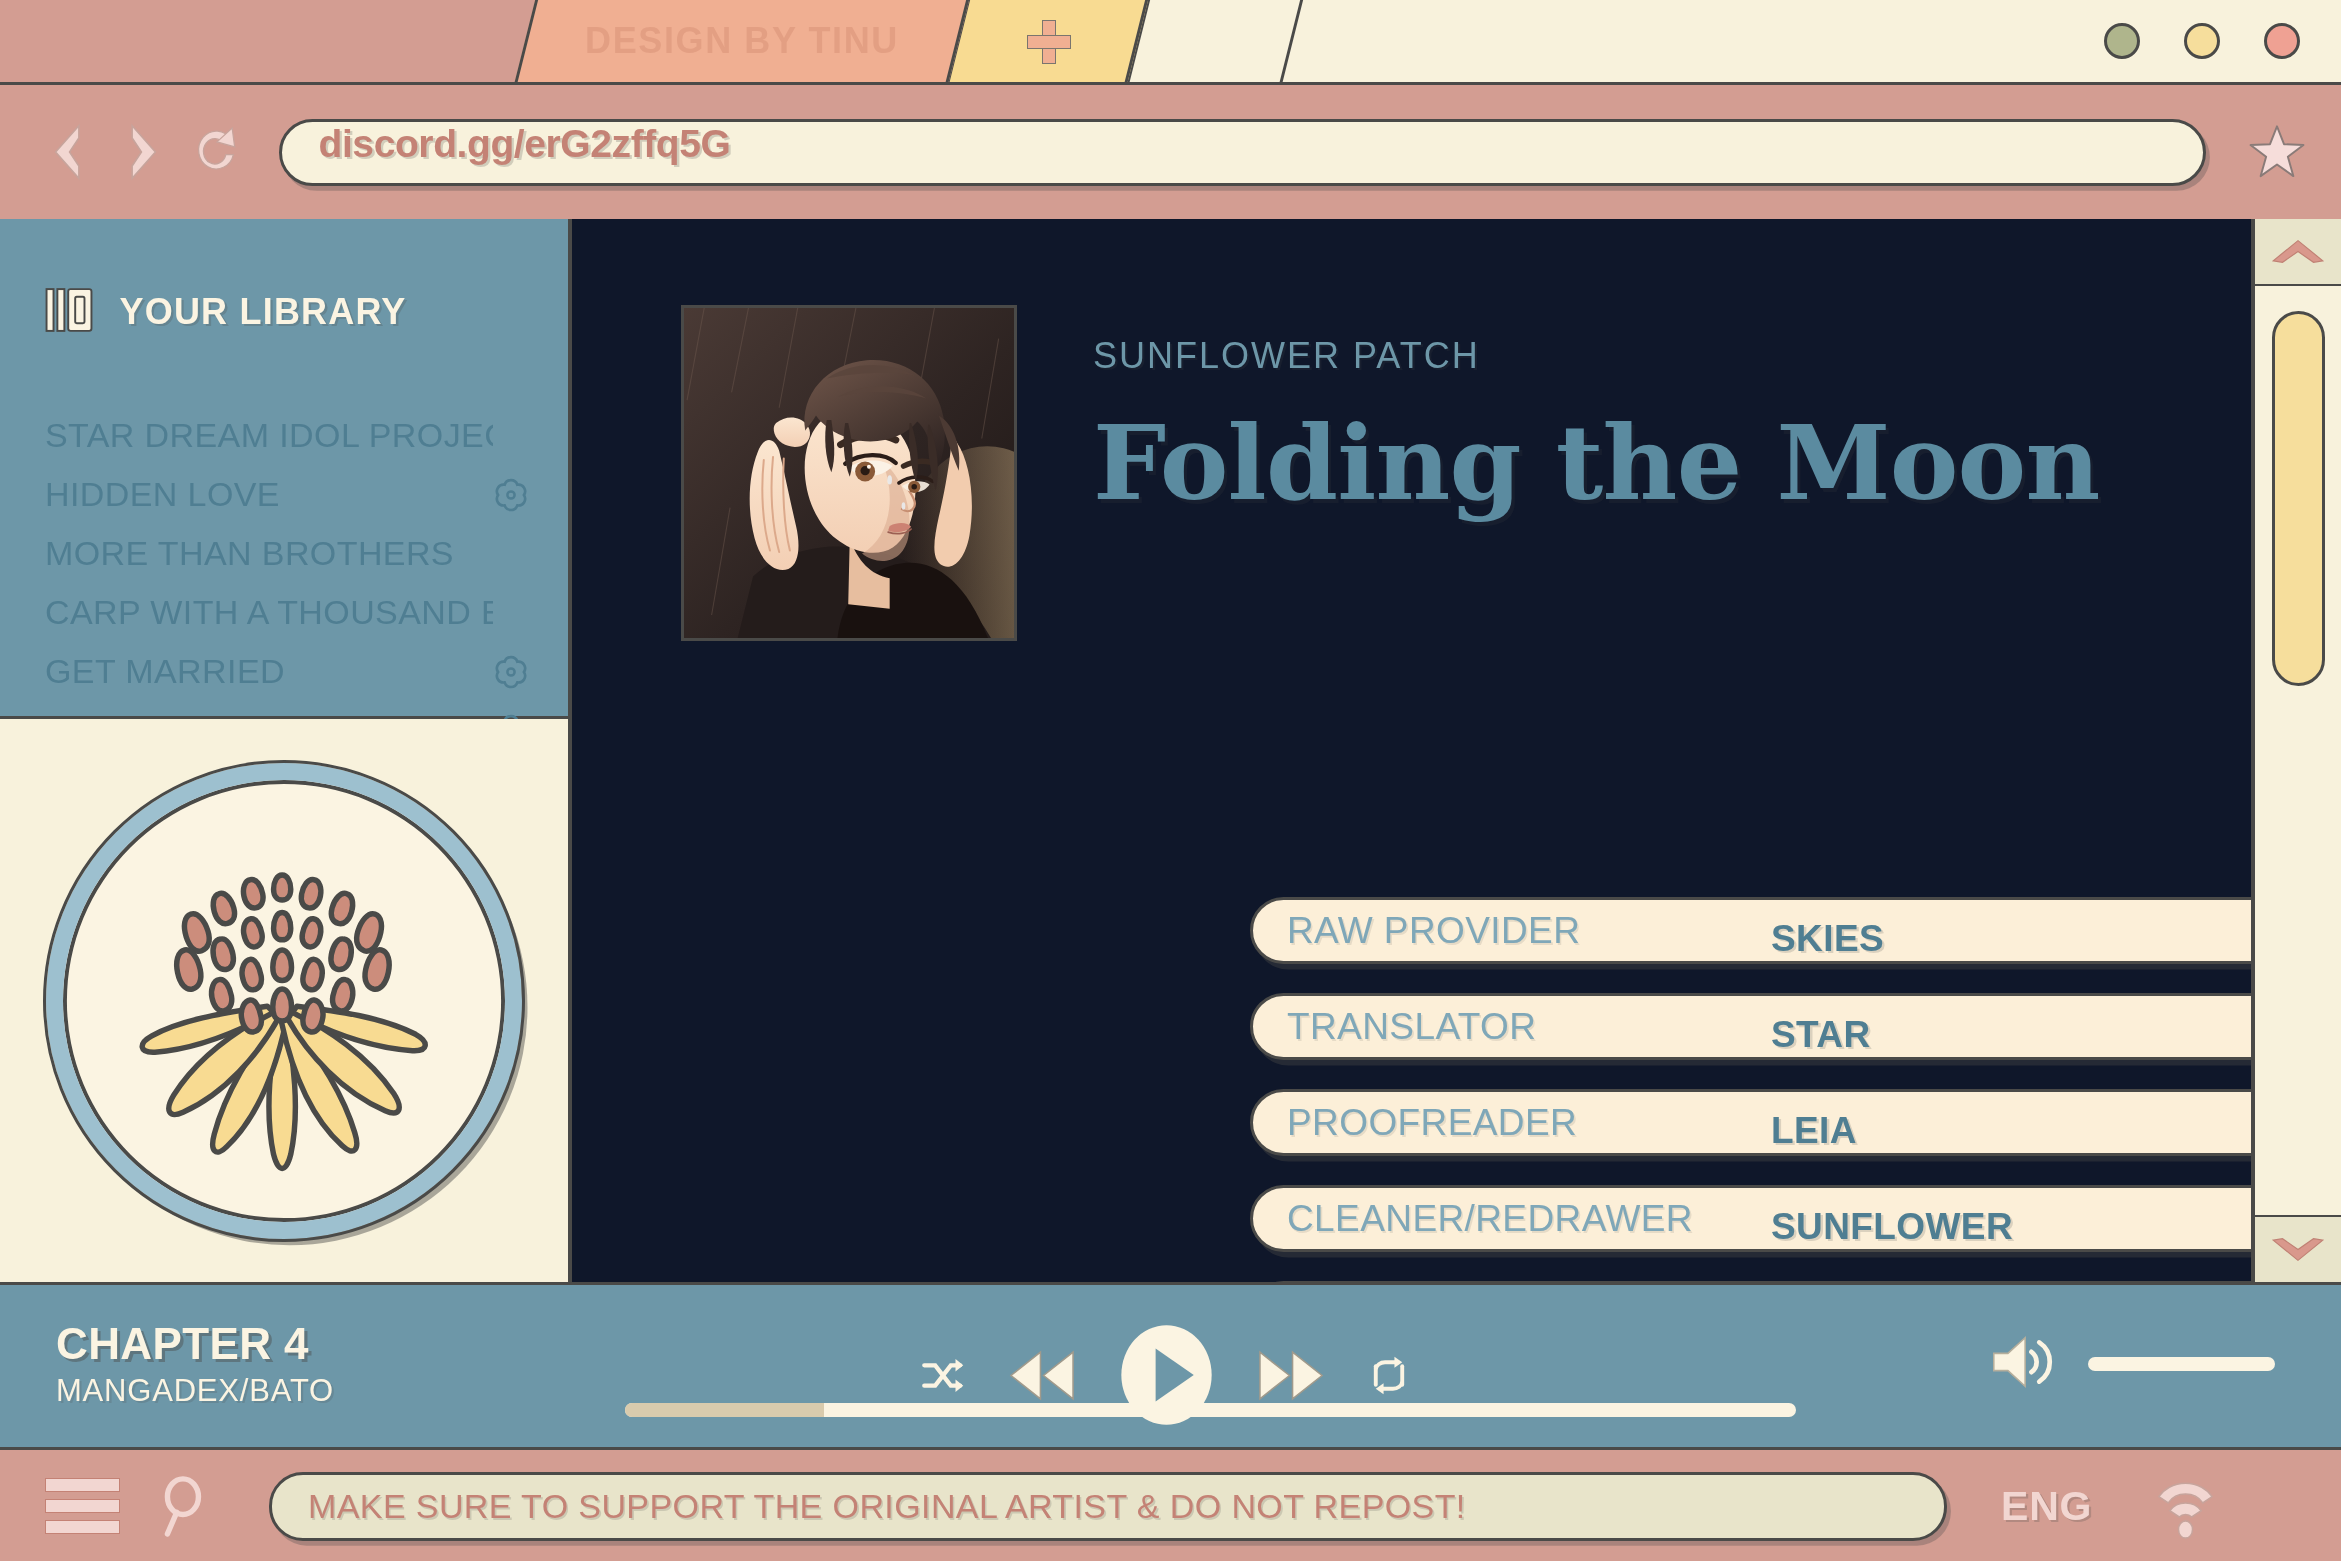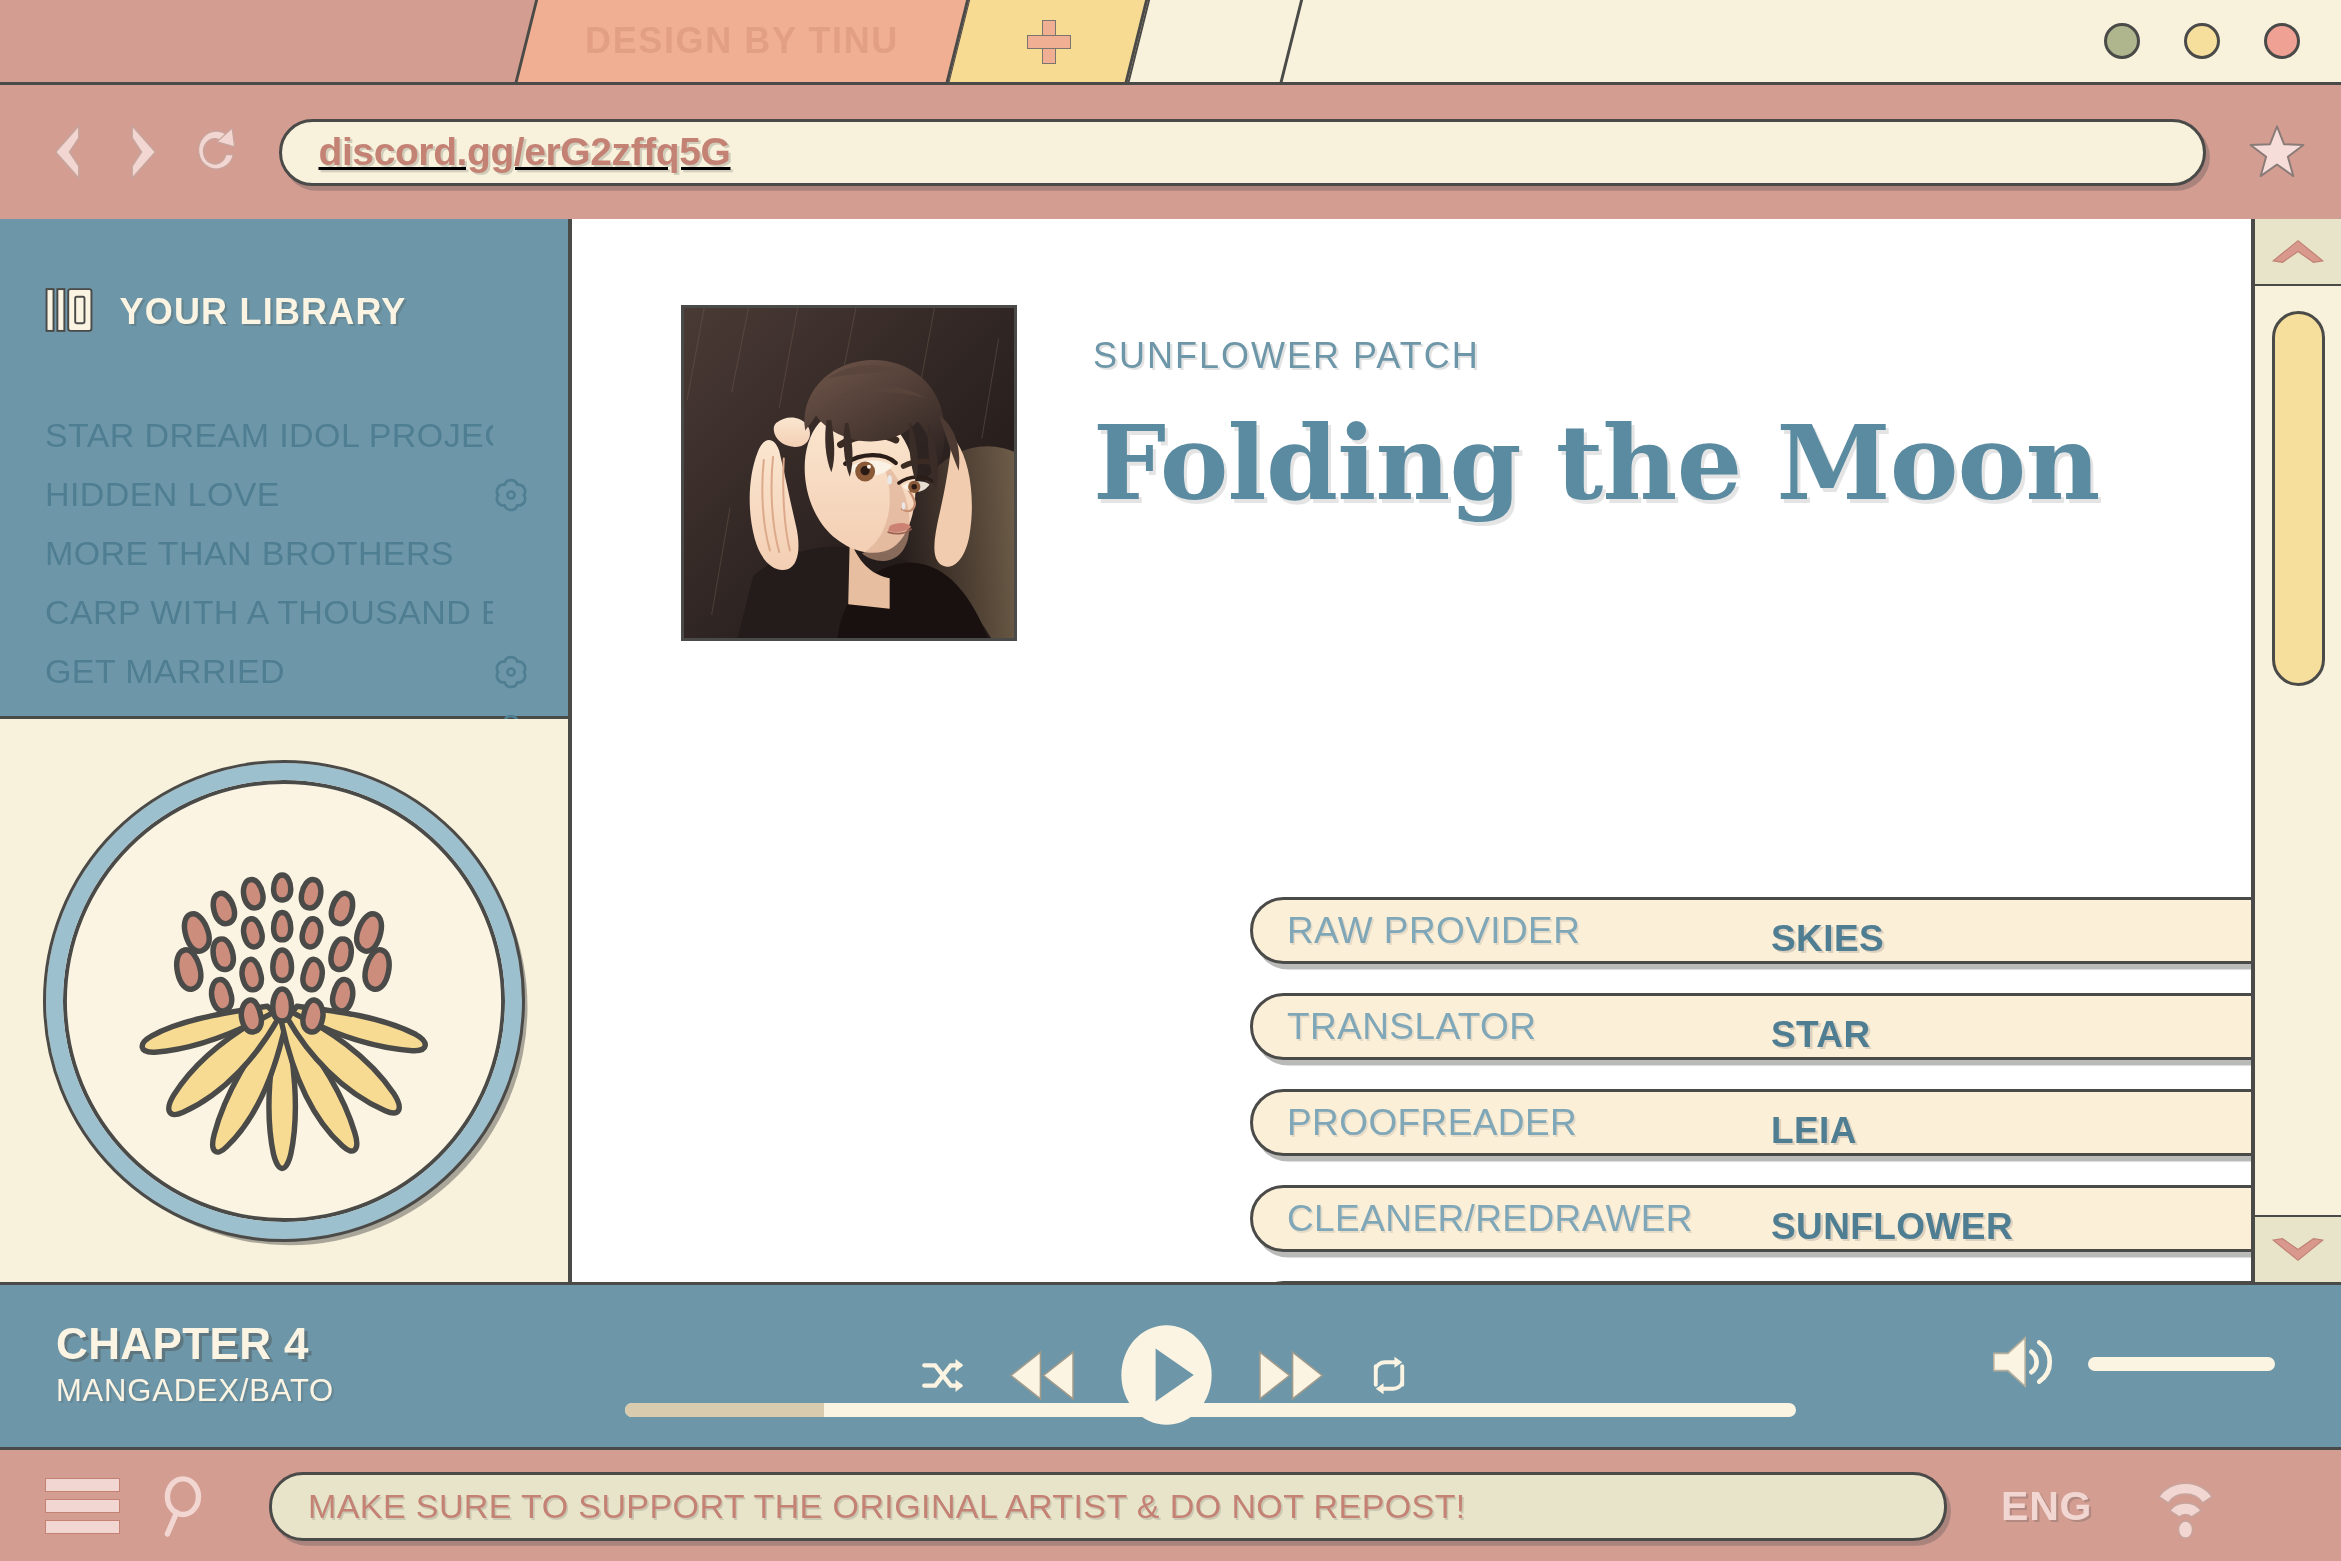--- a/index.html
+++ b/index.html
@@ -100,25 +100,24 @@
     width: 48px; height: 59px;
     display: flex; align-items: center; justify-content: center;
     flex: 0 0 auto;
   }
   .nav-btn svg { display: block; }
   .url-input {
     flex: 1 1 auto; height: 67px;
     background: #F8F2DC;
     border: 3.1px solid #4A4A48;
     border-radius: 34px;
-    display: flex; align-items: center;
+    display: flex; 
     padding: 0 37px;
     margin-left: 11px;
     box-shadow: 3.9px 4.7px 0 rgba(74,74,72,0.30);
-    text-decoration: underline;
   }
   .url-text {
     font-size: 39px; font-weight: 700;
     color: #C48275;
     letter-spacing: -0.4px;
     text-shadow: 2.3px 2.3px 0 rgba(74,74,72,0.22);
   }
   .star-btn {
     width: 62px; height: 67px; margin-left: 14px;
     display: flex; align-items: center; justify-content: center;
@@ -180,21 +179,21 @@
     outline-offset: -0.8px;
     box-shadow: 5.5px 6.2px 0 rgba(74,74,72,0.45), inset 0 0 0 3.9px #4A4A48;
     display: flex; align-items: center; justify-content: center;
     overflow: hidden;
   }
 
   
   .content {
     position: absolute; left: 568px; top: 0;
     width: 1684px; height: 1063px;
-    background: #ffffff;
+    background: #0f172a;
     border-left: 4.7px solid #4A4A48;
   }
   .hero {
     position: absolute; left: 109px; top: 86px;
     display: flex; align-items: flex-start; gap: 76px;
   }
   .thumb {
     width: 336px; height: 336px;
     border: 3.1px solid #4A4A48;
     overflow: hidden;

